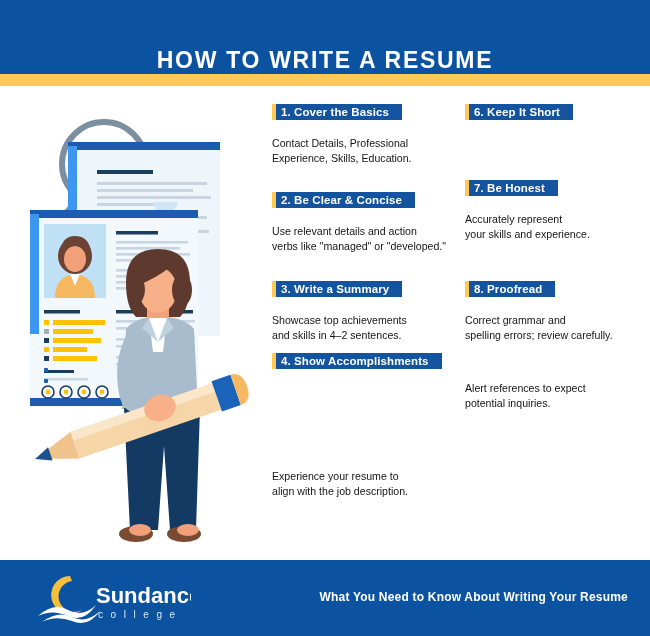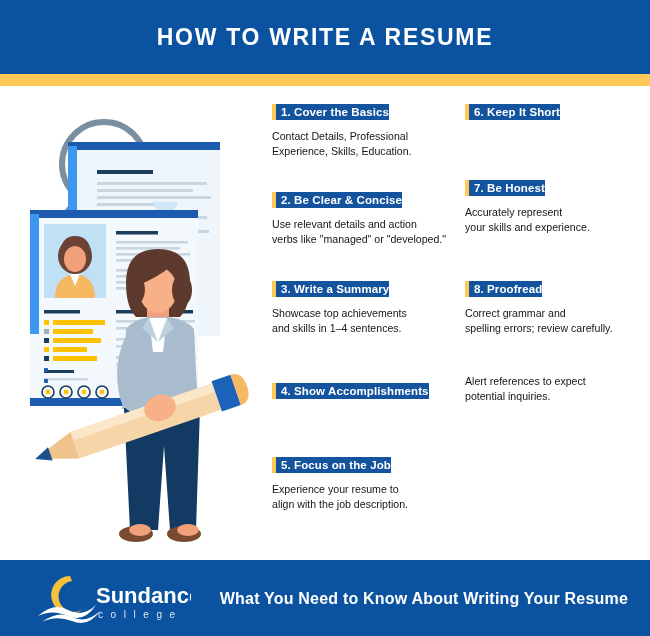--- a/index.html
+++ b/index.html
@@ -16,21 +16,21 @@
   }
 
   
   .header-bar {
     position: absolute;
     left: 0; top: 0;
     width: 650px;
     height: 74px;
     background: #0b52a0;
     display: flex;
-    align-items: center;
+    align-items: flex-end;
     justify-content: center;
   }
   .header-title {
     color: #ffffff;
     font-size: 23px;
     font-weight: bold;
     letter-spacing: 1.7px;
     text-transform: uppercase;
     font-family: "Liberation Sans", sans-serif;
   }
@@ -86,26 +86,26 @@
     width: 4px;
     background: #ffc857;
     flex: 0 0 4px;
   }
   .tip-title {
     background: #14539e;
     color: #ffffff;
     font-size: 11.5px;
     font-weight: bold;
     line-height: 16px;
-    padding: 0 0 0 5px;
+    padding: 0 13px 0 5px;
     white-space: nowrap;
     letter-spacing: 0.1px;
   }
   .tip-body {
-    margin-top: 5px;
+    margin-top: 12px;
     color: #151515;
     font-size: 10.6px;
     line-height: 15px;
     font-weight: 500;
     white-space: pre-line;
   }
 
   
   .footer {
     position: absolute;
@@ -118,21 +118,21 @@
     position: absolute;
     left: 36px; top: 12px;
     width: 155px;
     height: 52px;
   }
   .footer-tagline {
     position: absolute;
     right: 22px;
     top: 30px;
     color: #ffffff;
-    font-size: 16px;
+    font-size: 12px;
     font-weight: bold;
     letter-spacing: 0.2px;
   }
 </style>
 </head>
 <body>
 
 <div class="header-bar">
   <div class="header-title">How to Write a Resume</div>
 </div>
@@ -317,35 +317,31 @@
         <div class="tip-body">Use relevant details and action
 verbs like "managed" or "developed."</div>
       </div>
 
       <div class="tip" style="top:195px">
         <div class="tip-head">
           <span class="tip-accent"></span>
           <span class="tip-title">3. Write a Summary</span>
         </div>
         <div class="tip-body">Showcase top achievements
-and skills in 1–4 sentences.</div>
-      </div>
-
-      <div class="tip" style="top:297px">
+and skills in 4–2 sentences.</div>
+      </div>
+
+      <div class="tip" style="top:267px">
         <div class="tip-head">
           <span class="tip-accent"></span>
           <span class="tip-title">4. Show Accomplishments</span>
         </div>
       </div>
 
       <div class="tip" style="top:371px">
-        <div class="tip-head">
-          <span class="tip-accent"></span>
-          <span class="tip-title">5. Focus on the Job</span>
-        </div>
         <div class="tip-body">Experience your resume to
 align with the job description.</div>
       </div>
 
     </div>
 
     <div class="col col-right">
 
       <div class="tip" style="top:18px">
         <div class="tip-head">

